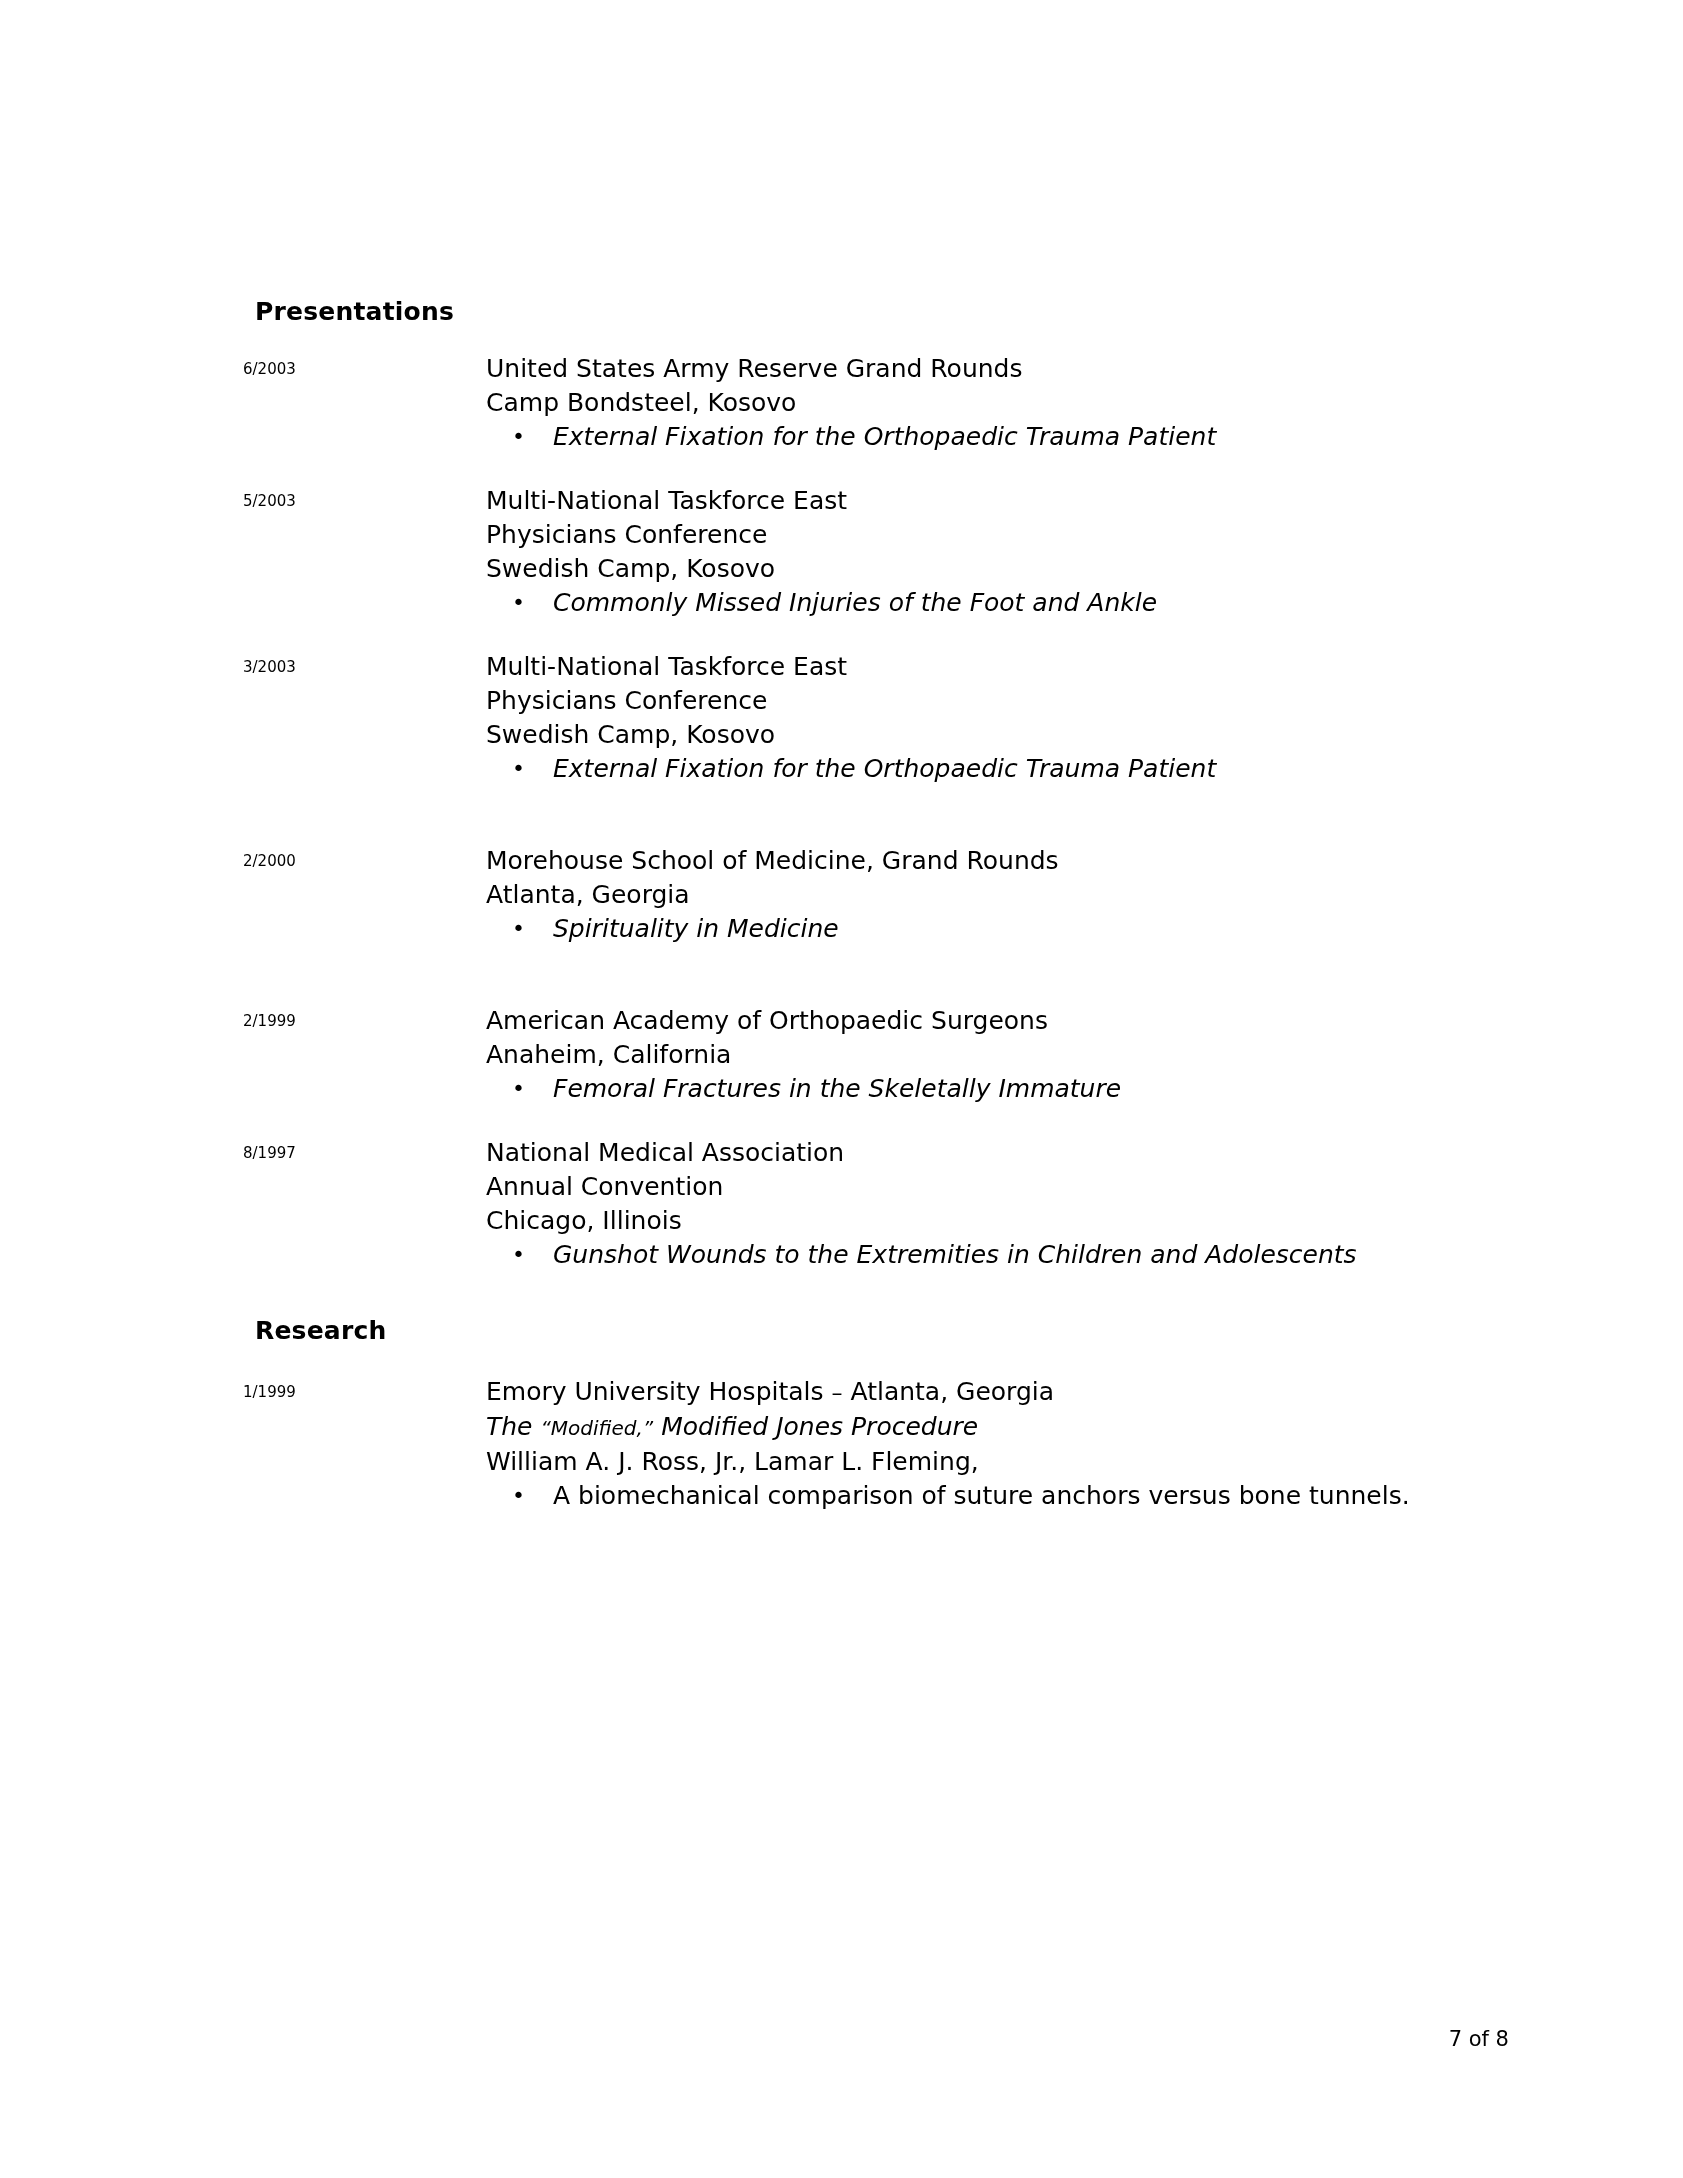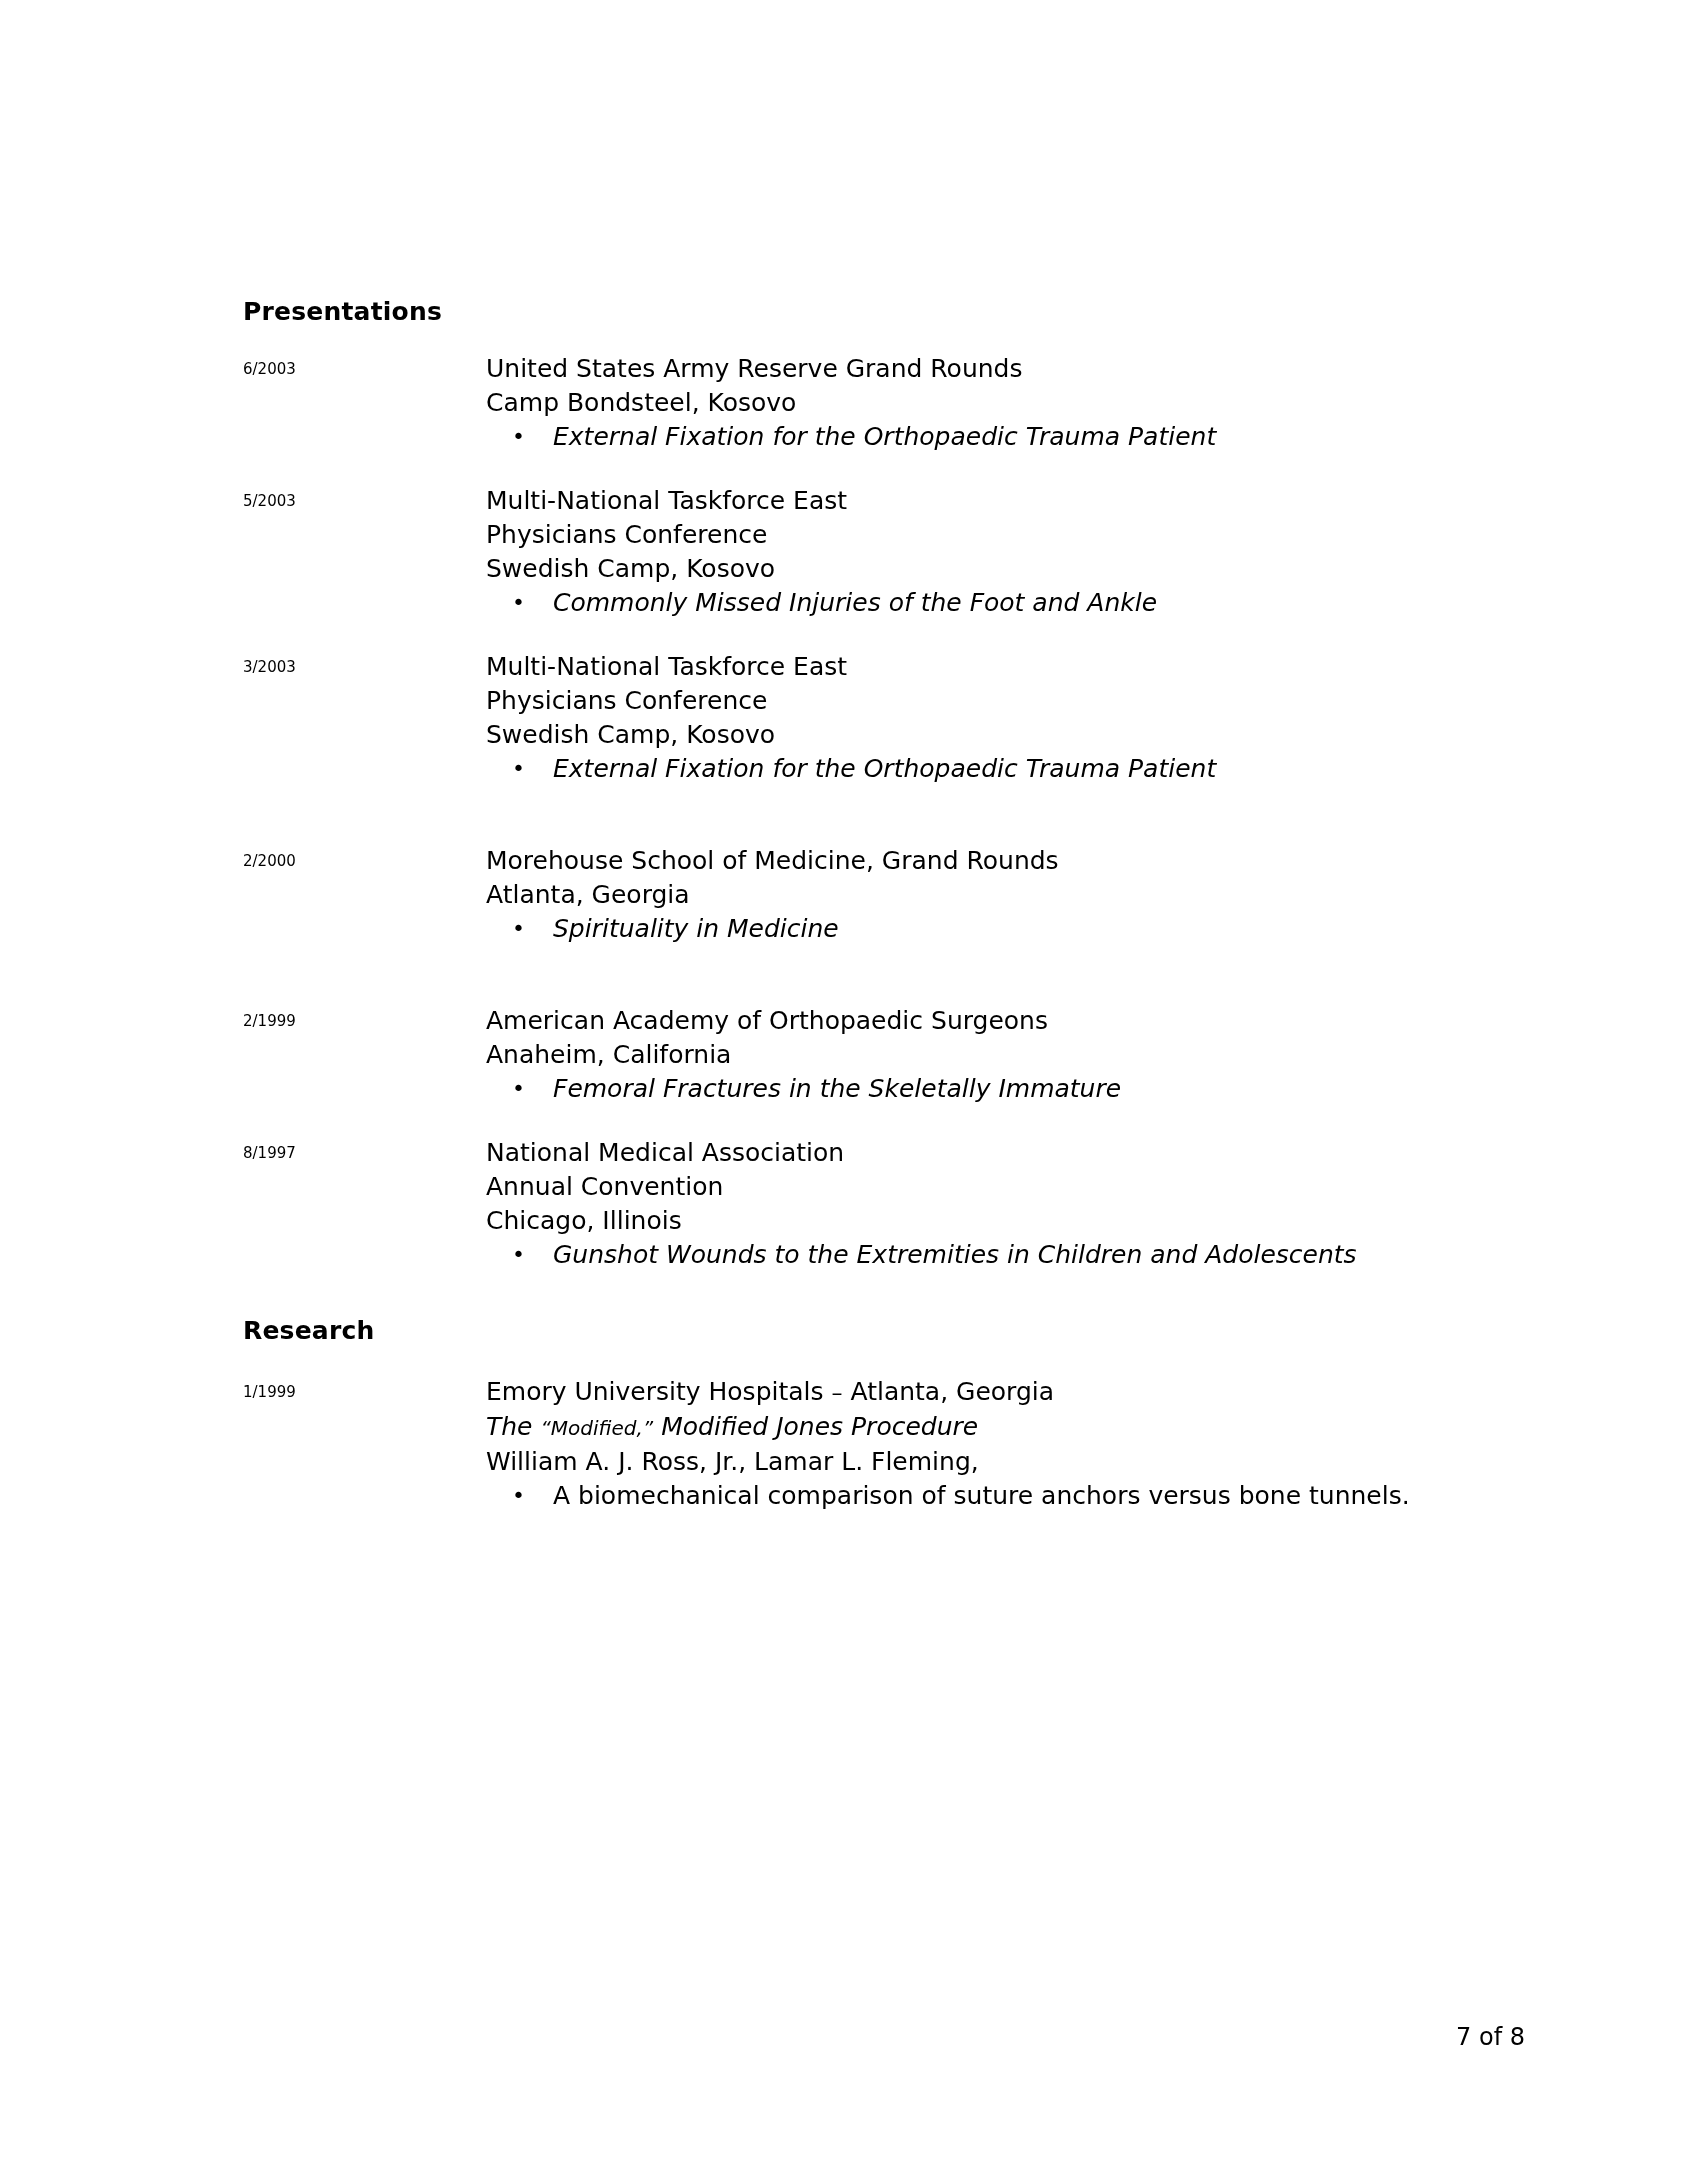--- a/index.html
+++ b/index.html
@@ -18,21 +18,21 @@
   }
   .content {
     position: absolute;
     left: 243px;
     top: 297px;
     width: 1238px;
   }
   .section-heading {
     font-size: 25px;
     font-weight: bold;
-    margin: 0 0 26px 0;
+    margin: 0 0 26px 12px;
     letter-spacing: 0.2px;
   }
   .section-heading.research {
     margin-top: 44px;
     margin-bottom: 30px;
   }
   .entry {
     display: flex;
     align-items: flex-start;
     margin-bottom: 30px;
@@ -81,23 +81,23 @@
     font-size: 20px;
   }
   .dash {
     font-size: 22px;
   }
   .spacer-gap {
     height: 28px;
   }
   .page-number {
     position: absolute;
-    right: 158px;
+    right: 174px;
     bottom: 127px;
-    font-size: 24px;
+    font-size: 21px;
   }
 </style>
 </head>
 <body>
 
 <div class="page">
   <div class="content">
 
     <div class="section-heading">Presentations</div>
 

